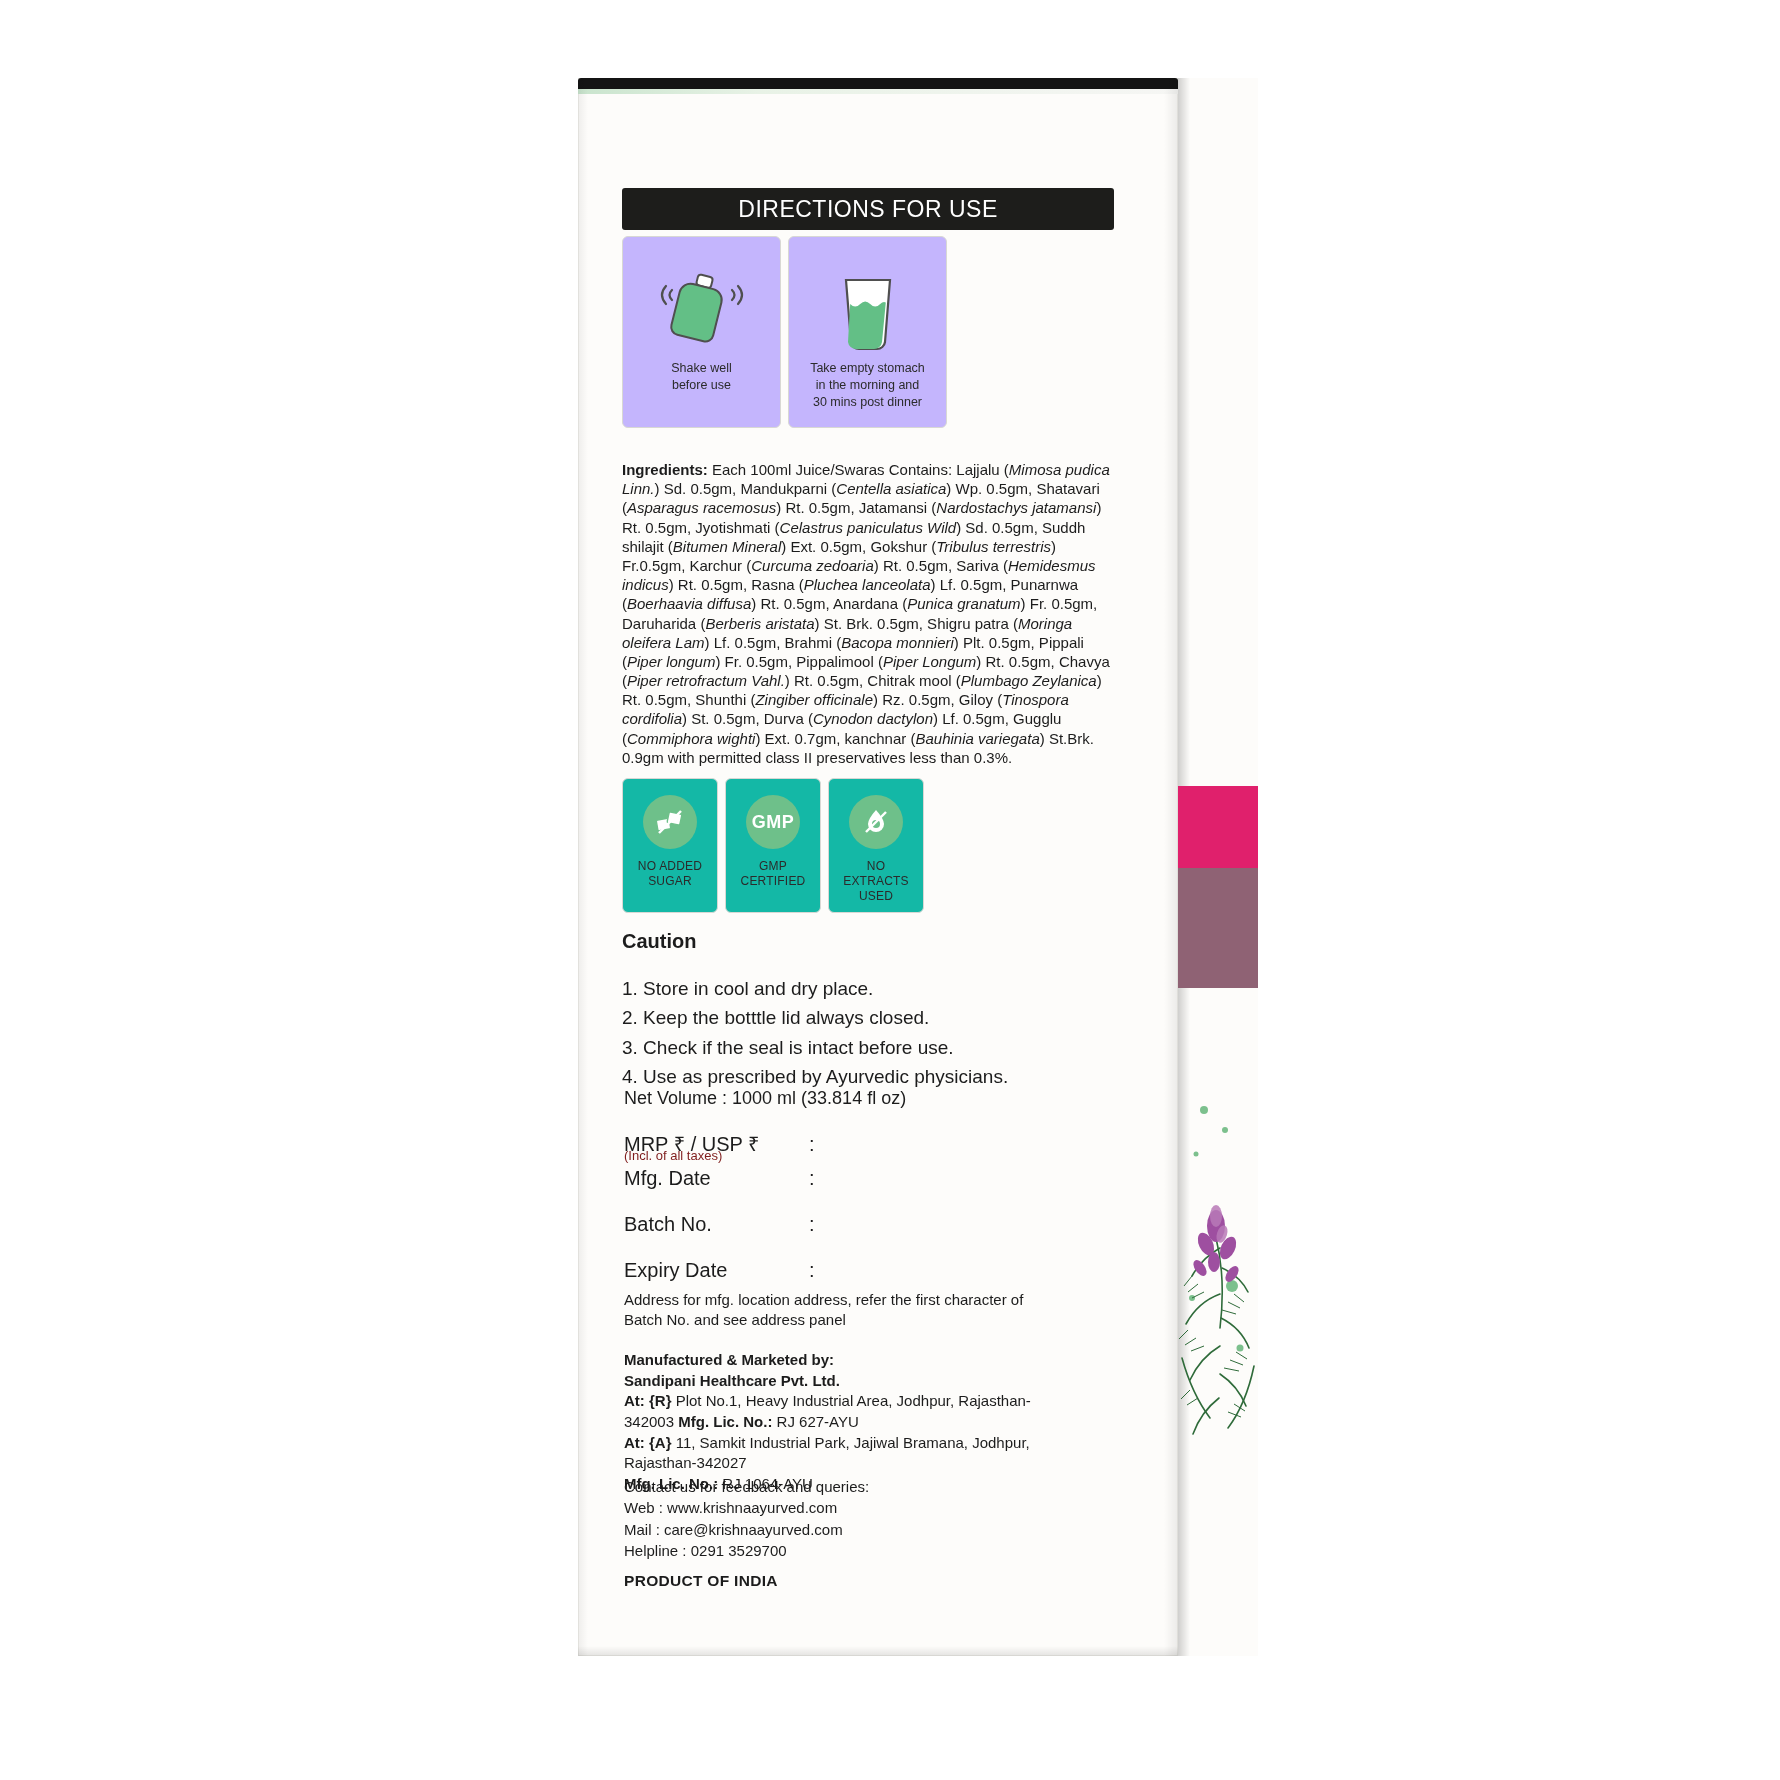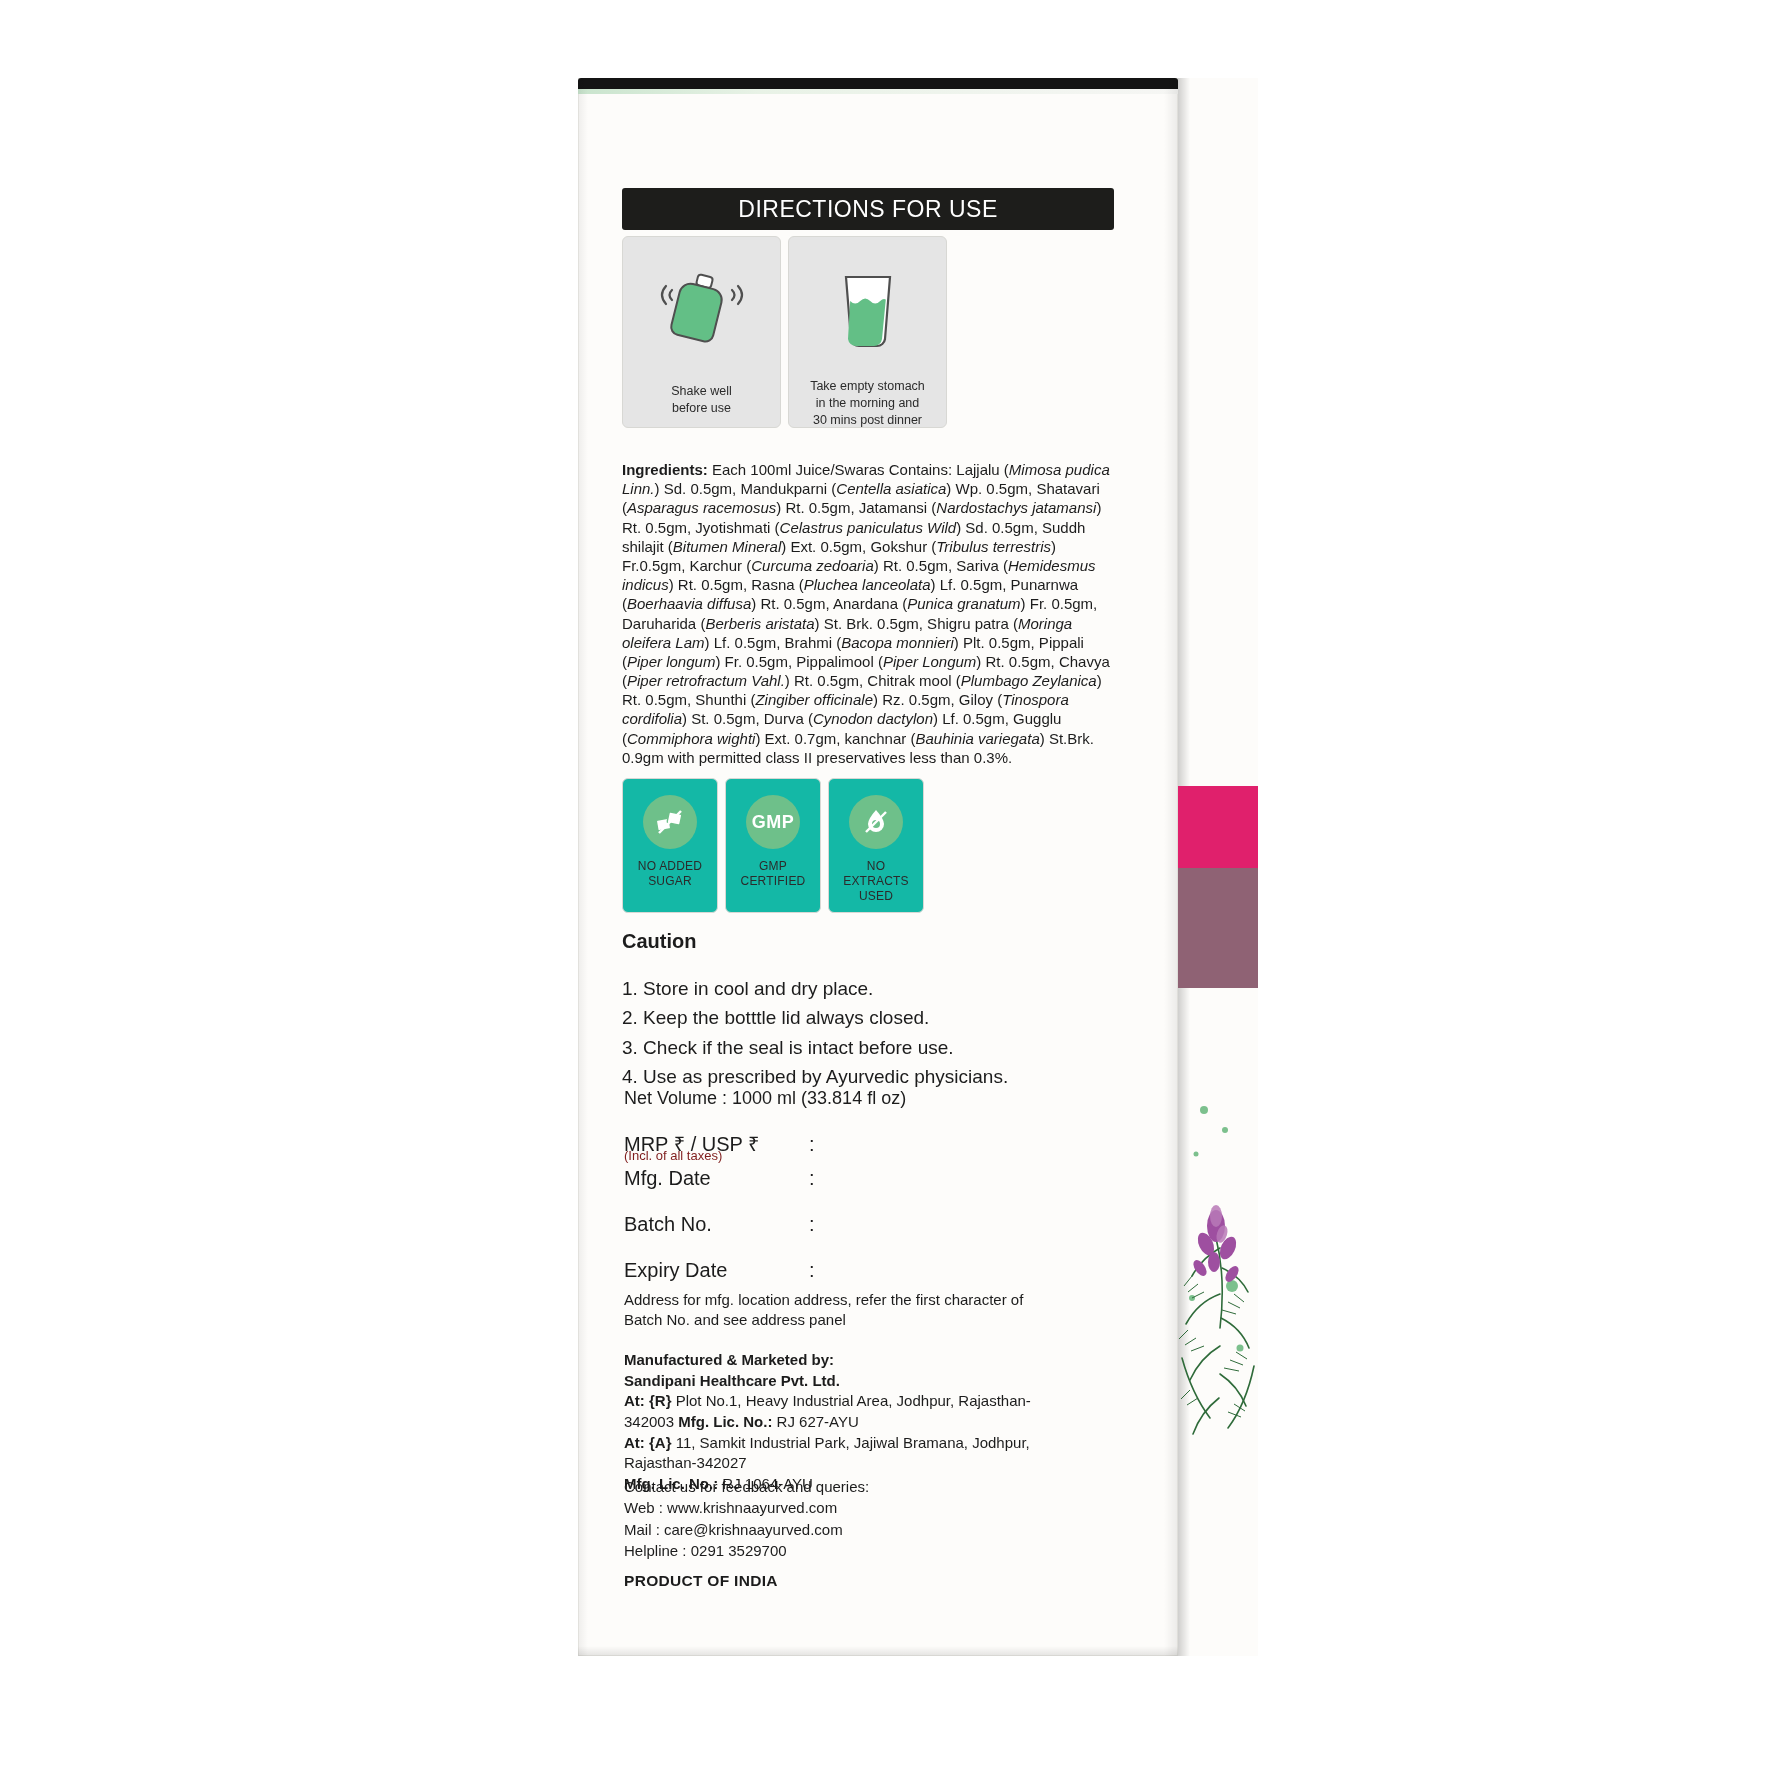--- a/index.html
+++ b/index.html
@@ -141,28 +141,27 @@
     top: 158px;
     width: 492px;
     display: flex;
     gap: 7px;
   }
   .dir-card {
     width: 159px;
     height: 192px;
     border: 1px solid #d8d8d4;
     border-radius: 6px;
-    background: #e5e5e5;
+    background: #c4b5fd;
     display: flex;
     flex-direction: column;
     align-items: center;
     justify-content: flex-start;
     box-sizing: border-box;
     padding-top: 18px;
-    gap: 23px;
   }
   .dir-icon {
     height: 105px;
     display: flex;
     align-items: center;
     justify-content: center;
   }
   .dir-caption {
     font-size: 12.5px;
     line-height: 1.35;

